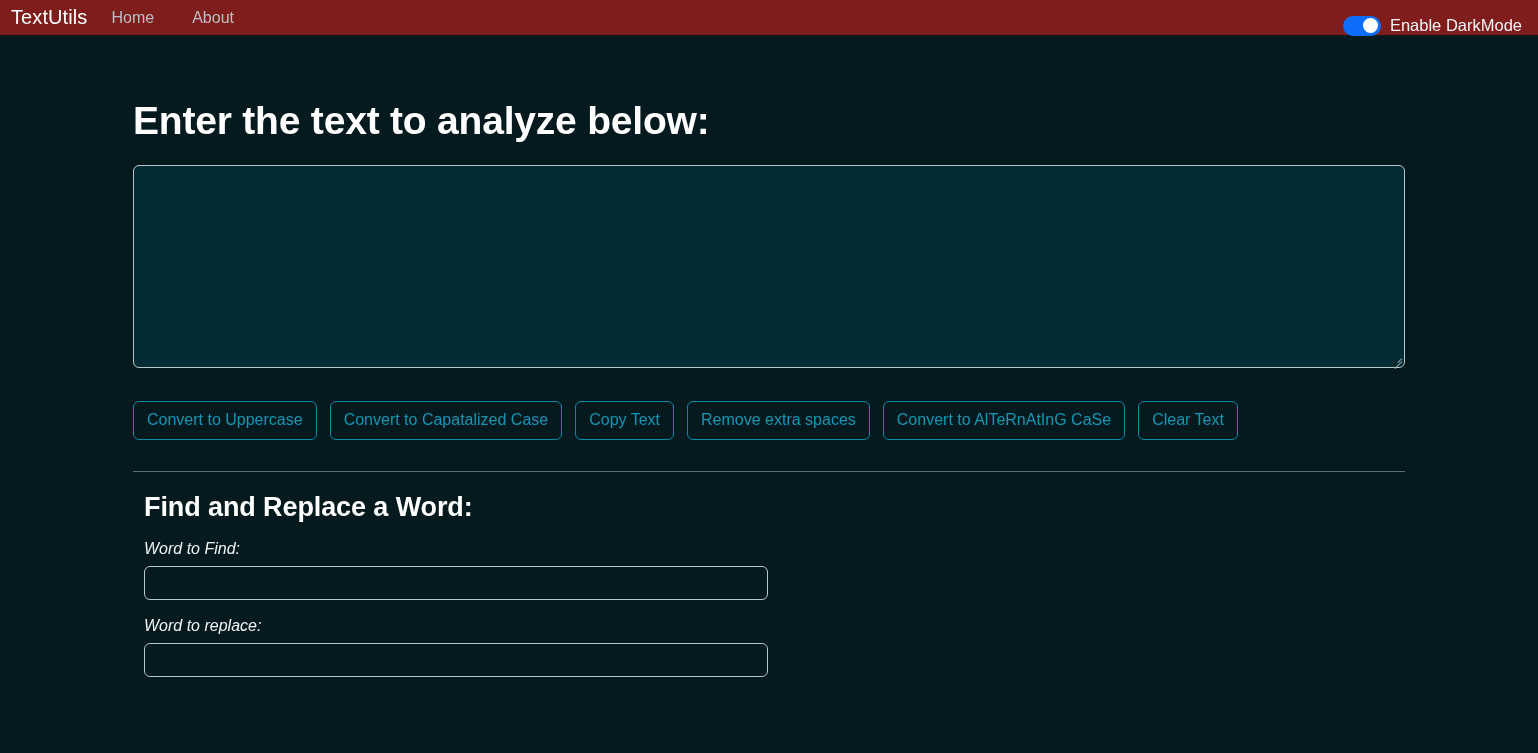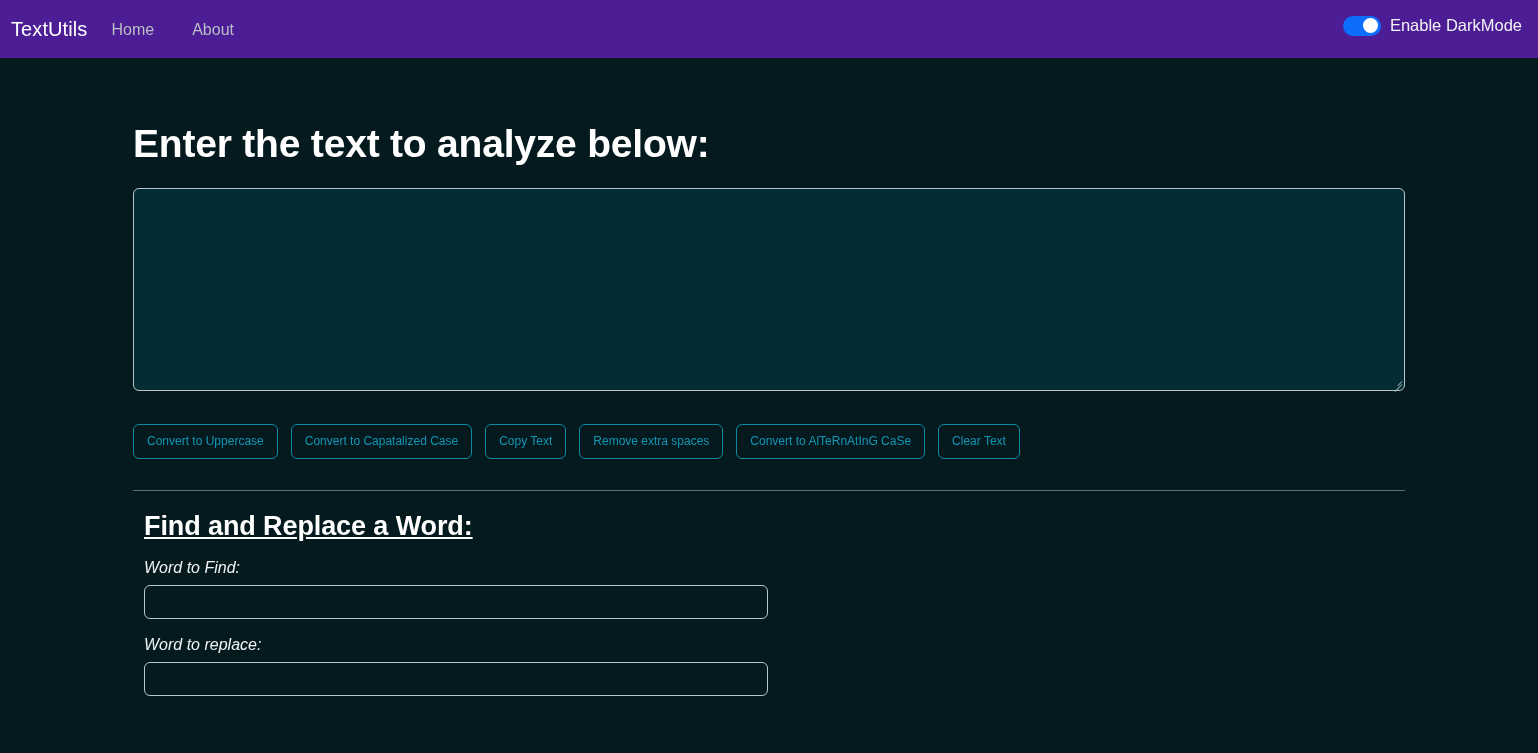--- a/index.html
+++ b/index.html
@@ -10,22 +10,22 @@
     width: 1538px;
     height: 753px;
     overflow: hidden;
     background: #041a1f;
     font-family: "Liberation Sans", sans-serif;
     -webkit-font-smoothing: antialiased;
   }
 
   
   .navbar {
-    height: 58px;
-    background: #4c1d95;
+    height: 35px;
+    background: #7f1d1d;
     display: flex;
     align-items: center;
     padding: 0 16px 0 11px;
     position: relative;
   }
   .brand {
     color: #ffffff;
     font-size: 20px;
     letter-spacing: .1px;
     margin-right: 24px;
@@ -140,21 +140,21 @@
     align-items: center;
     gap: 13px;
     flex-wrap: wrap;
   }
   .btn-outline {
     background: transparent;
     border: 1px solid #0c8aa3;
     color: #1396b4;
     border-radius: 6px;
     font-family: "Liberation Sans", sans-serif;
-    font-size: 12px;
+    font-size: 16px;
     line-height: 1;
     padding: 10px 13px 11px 13px;
     cursor: pointer;
     white-space: nowrap;
   }
 
   hr.divider {
     border: 0;
     border-top: 1px solid #5c6f72;
     margin: 31px 0 0 0;
@@ -162,21 +162,20 @@
   }
 
   
   .fr-section { padding-left: 11px; }
   h2.fr-title {
     color: #ffffff;
     font-size: 27px;
     font-weight: bold;
     margin: 20px 0 0 0;
     letter-spacing: -0.1px;
-    text-decoration: underline;
   }
   .field-label {
     display: block;
     color: #f0f3f4;
     font-size: 16px;
     margin: 17px 0 8px 0;
     font-style: italic;
   }
   .text-input {
     display: block;

